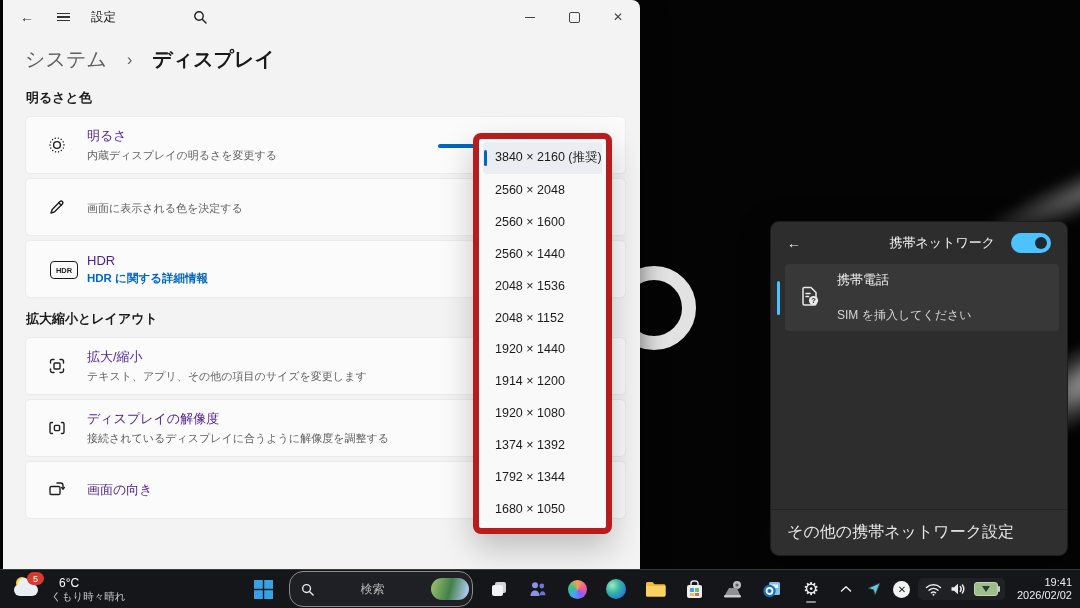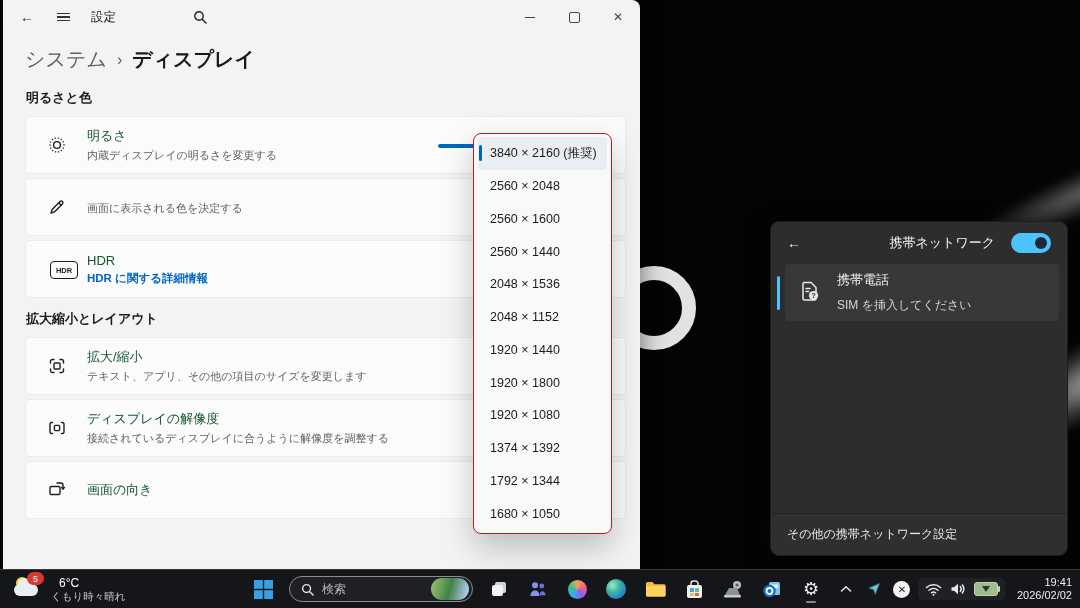--- a/index.html
+++ b/index.html
@@ -21,80 +21,80 @@
   .titlebar{display:flex;align-items:center;height:34px;padding-left:16px;gap:20px;}
   .tbi{width:16px;height:16px;display:flex;align-items:center;justify-content:center;color:#333;font-size:14px;}
   .burger span{display:block;width:13px;height:1.4px;background:#333;margin:2px 0;}
   .tb-title{font-size:12.5px;color:#191919;}
   .caps{margin-left:auto;display:flex;height:34px;}
   .cap{width:44px;display:flex;align-items:center;justify-content:center;color:#444;}
   .min-glyph{width:10px;height:1px;background:#444;}
   .max-glyph{width:9px;height:9px;border:1px solid #444;border-radius:2px;}
   .close-glyph{font-size:12px;color:#444;}
   .content{padding:6px 14px 0 22px;}
-  .crumbs{display:flex;align-items:center;gap:10px;margin:6px 0 16px;}
+  .crumbs{display:flex;align-items:center;gap:20px;margin:6px 0 16px;}
   .crumb-root{font-size:20px;color:#5f5f5f;}
   .crumb-sep{font-size:16px;color:#5f5f5f;}
   .crumb-cur{font-size:20px;font-weight:700;color:#191919;}
   .sec{font-size:13px;font-weight:700;color:#1b1b1b;margin:0 0 9px 1px;}
   .sec2{margin-top:12px;}
   .card{position:relative;display:flex;align-items:center;background:#fbfbfb;border:1px solid #ebebeb;
       border-radius:5px;height:58px;padding:0 14px;margin-bottom:4px;box-sizing:border-box;}
   .ric{width:20px;height:20px;margin:0 20px 0 7px;flex:none;}
   .ric svg{display:block;}
-  .ct .t{font-size:13px;color:#14532d;}
+  .ct .t{font-size:13px;color:#4c1d95;}
   .ct .s{font-size:11px;color:#5f5f5f;margin-top:3px;}
   .ct .lnk{font-size:11.5px;font-weight:700;color:#0067c0;margin-top:3px;cursor:pointer;}
   .hdr-badge{width:26px;height:16px;border:1.4px solid #1b1b1b;border-radius:4px;display:flex;
       align-items:center;justify-content:center;font-size:7.5px;font-weight:700;color:#1b1b1b;margin:2px 0 0 3px;}
   .slider-line{position:absolute;left:412px;top:27px;width:44px;height:4px;border-radius:2px;background:#0067c0;}
   .sel-btn{margin-left:auto;display:flex;align-items:center;justify-content:space-between;width:112px;height:30px;
       background:#fdfdfd;border:1px solid #d9d9d9;border-radius:4px;padding:0 10px 0 14px;box-sizing:border-box;
       font-size:12.5px;color:#1b1b1b;align-self:flex-start;margin-top:6px;}
   
   .menu{position:absolute;left:473px;top:133px;width:139px;height:401px;z-index:30;box-sizing:border-box;
-      background:#f9f9f9;border:1px solid #b91c1c;border-radius:8px;box-shadow:0 14px 32px rgba(0,0,0,.22);
+      background:#f9f9f9;border:6px solid #b91c1c;border-radius:8px;box-shadow:0 14px 32px rgba(0,0,0,.22);
       display:flex;flex-direction:column;padding:3px 4px;}
   .mi{flex:1;display:flex;align-items:center;position:relative;padding-left:12px;border-radius:4px;
       font-size:12.5px;color:#1b1b1b;}
   .mi.sel{background:#eaeef2;}
   .mi.sel::before{content:"";position:absolute;left:1px;top:50%;margin-top:-8px;width:3px;height:16px;
       border-radius:2px;background:#0067c0;}
   
   .flyout{position:absolute;left:770px;top:221px;width:298px;height:335px;z-index:20;box-sizing:border-box;
       background:#2d2d2d;border:1px solid #1c1c1c;border-radius:9px;box-shadow:0 10px 28px rgba(0,0,0,.6);
       color:#fff;display:flex;flex-direction:column;}
   .fly-head{display:flex;align-items:center;gap:16px;padding:11px 16px 9px;}
   .fly-back{font-size:14px;color:#eee;}
   .fly-title{font-size:13px;color:#f5f5f5;flex:1;text-align:right;}
   .toggle{width:40px;height:20px;border-radius:10px;background:#4cc2ff;position:relative;flex:none;}
   .toggle::after{content:"";position:absolute;right:4px;top:4px;width:12px;height:12px;border-radius:50%;background:#1d2a33;}
   .fly-row{display:flex;align-items:center;margin:2px 8px 0 6px;}
   .fly-bar{width:3px;height:34px;border-radius:2px;background:#4cc2ff;margin-right:5px;flex:none;}
   .fly-item{flex:1;display:flex;align-items:center;gap:14px;background:#383838;border-radius:4px;padding:7px 12px;}
   .fi-t{font-size:13px;color:#f2f2f2;}
-  .fi-s{font-size:12px;color:#d6d6d6;margin-top:8px;}
+  .fi-s{font-size:12px;color:#d6d6d6;margin-top:18px;}
   .fly-footer{margin-top:auto;border-top:1px solid #232323;background:#2f2f2f;border-radius:0 0 9px 9px;
-      padding:12px 16px;font-size:12px;color:#e8e8e8;}
+      padding:12px 16px;font-size:16px;color:#e8e8e8;}
   
   .taskbar{position:absolute;left:0;bottom:0;width:1080px;height:38px;background:#15161a;z-index:40;
       border-top:1px solid #3a3a3a;display:flex;align-items:center;}
   .weather{display:flex;align-items:center;gap:9px;padding:0 14px;height:100%;}
   .wicon{position:relative;width:28px;height:26px;}
   .wsun{position:absolute;left:2px;top:1px;width:12px;height:12px;border-radius:50%;background:#ffcf3e;}
   .wcloud{position:absolute;left:0px;top:8px;width:24px;height:12px;border-radius:8px;background:#e9eef4;}
   .wcloud::before{content:"";position:absolute;left:4px;top:-6px;width:12px;height:12px;border-radius:50%;background:#e9eef4;}
   .wbadge{position:absolute;right:-2px;top:-4px;min-width:13px;height:13px;border-radius:7px;background:#d83b2e;
       color:#fff;font-size:9px;display:flex;align-items:center;justify-content:center;padding:0 2px;}
   .w-temp{font-size:12px;color:#fff;line-height:14px;margin-left:8px;}
   .w-cond{font-size:10.5px;color:#c8c8c8;line-height:13px;}
   .tb-center{position:absolute;left:250px;top:0;height:38px;display:flex;align-items:center;gap:13px;}
   .ticon{width:26px;height:28px;display:flex;align-items:center;justify-content:center;position:relative;}
-  .search-pill{display:flex;align-items:center;gap:8px;width:184px;height:26px;border:1px solid #8d8d8d;
-      border-radius:14px;background:#1f2025;padding:0 3px 0 11px;box-sizing:border-box;}
+  .search-pill{display:flex;align-items:center;gap:8px;width:184px;height:36px;border:1px solid #8d8d8d;
+      border-radius:14px;background:#1f2025;padding:0 3px 0 11px;box-sizing:border-box;text-align:center;}
   .sp-text{font-size:12px;color:#b6b6b6;flex:1;}
   .sp-img{width:38px;height:22px;border-radius:11px;flex:none;
       background:linear-gradient(105deg,#8db868 10%,#42804a 50%,#a9c7e6 90%);}
   .run-bar{position:absolute;bottom:0px;left:50%;margin-left:-5px;width:10px;height:2.5px;border-radius:2px;background:#8a8a8a;}
   .tray{margin-left:auto;display:flex;align-items:center;gap:4px;padding-right:8px;height:100%;}
   .tri{width:24px;height:28px;display:flex;align-items:center;justify-content:center;}
   .tray-group{display:flex;align-items:center;gap:8px;padding:4px 7px;border-radius:5px;background:rgba(255,255,255,.05);}
   .circle-x{width:17px;height:17px;border-radius:50%;background:#f2f2f2;color:#222;font-size:10px;
       display:flex;align-items:center;justify-content:center;}
   .battery{position:relative;width:22px;height:12px;border-radius:3px;background:#9dbd8d;border:1px solid #c2d4b8;
@@ -248,21 +248,21 @@
   </div>
 
   <div class="menu">
     <div class="mi sel">3840 × 2160 (推奨)</div>
     <div class="mi">2560 × 2048</div>
     <div class="mi">2560 × 1600</div>
     <div class="mi">2560 × 1440</div>
     <div class="mi">2048 × 1536</div>
     <div class="mi">2048 × 1152</div>
     <div class="mi">1920 × 1440</div>
-    <div class="mi">1920 × 1800</div>
+    <div class="mi">1914 × 1200</div>
     <div class="mi">1920 × 1080</div>
     <div class="mi">1374 × 1392</div>
     <div class="mi">1792 × 1344</div>
     <div class="mi">1680 × 1050</div>
   </div>
 
   <div class="flyout">
     <div class="fly-head">
       <span class="fly-back">←</span>
       <span class="fly-title">携帯ネットワーク</span>

